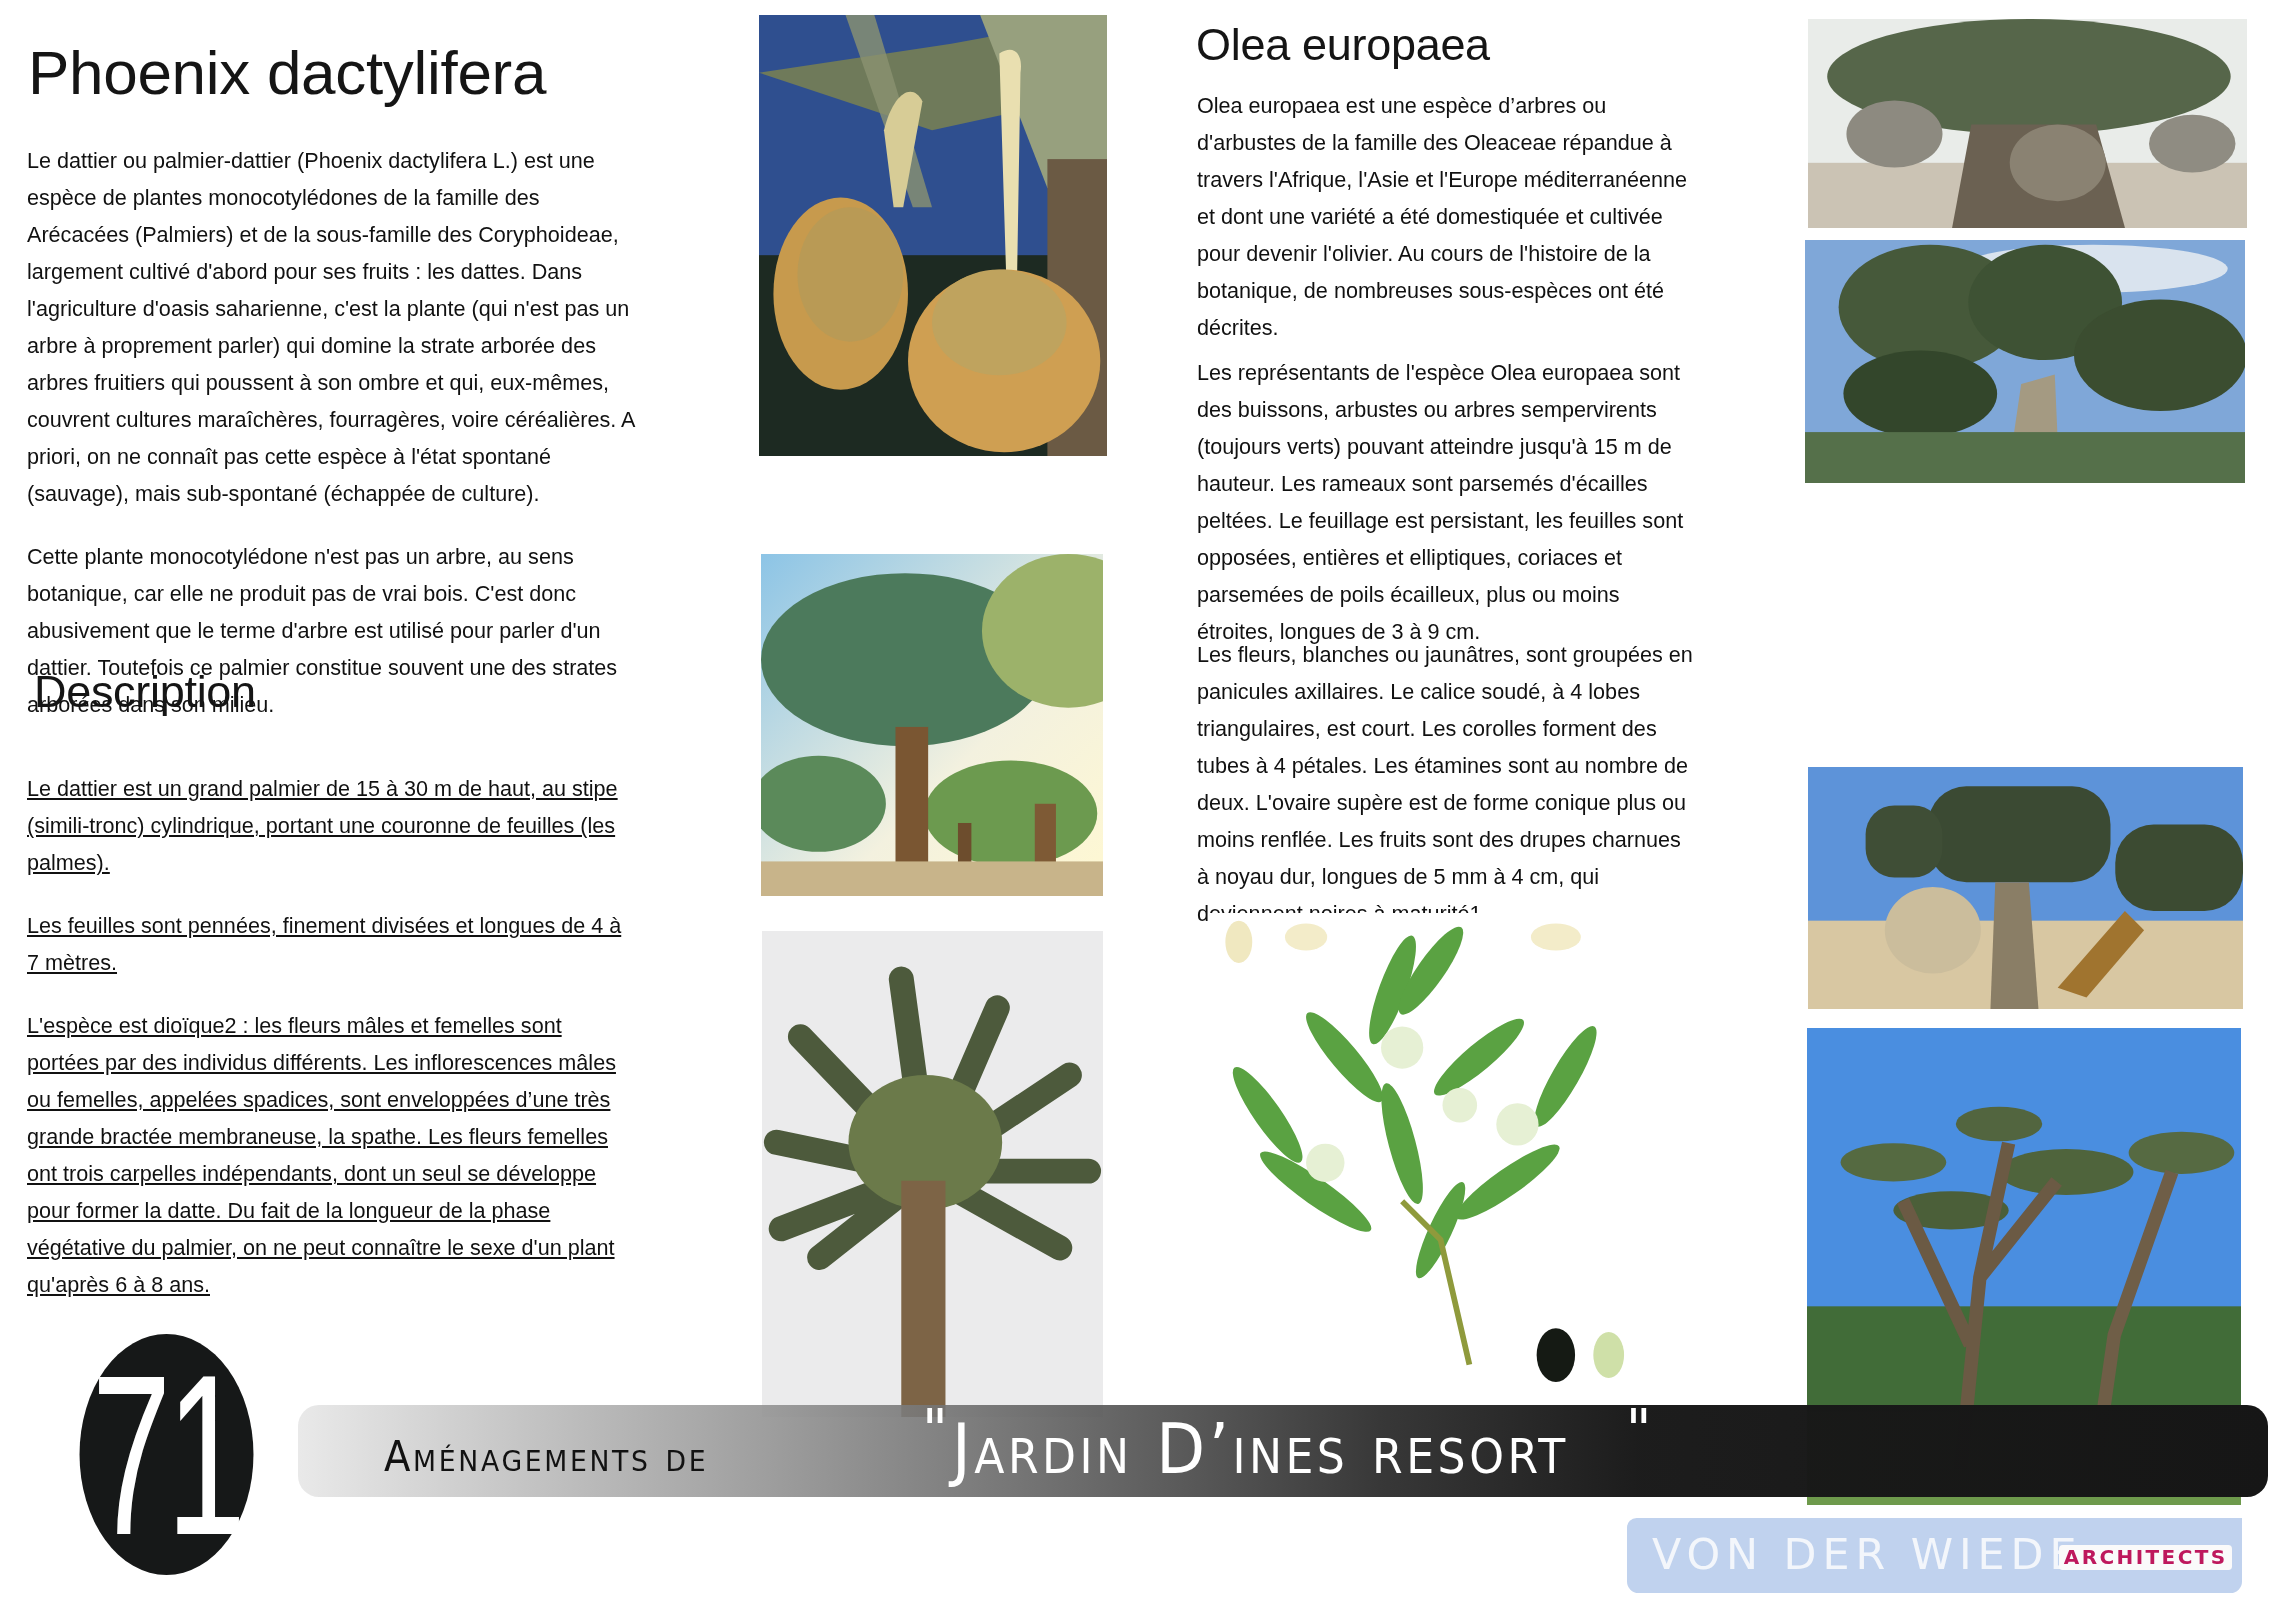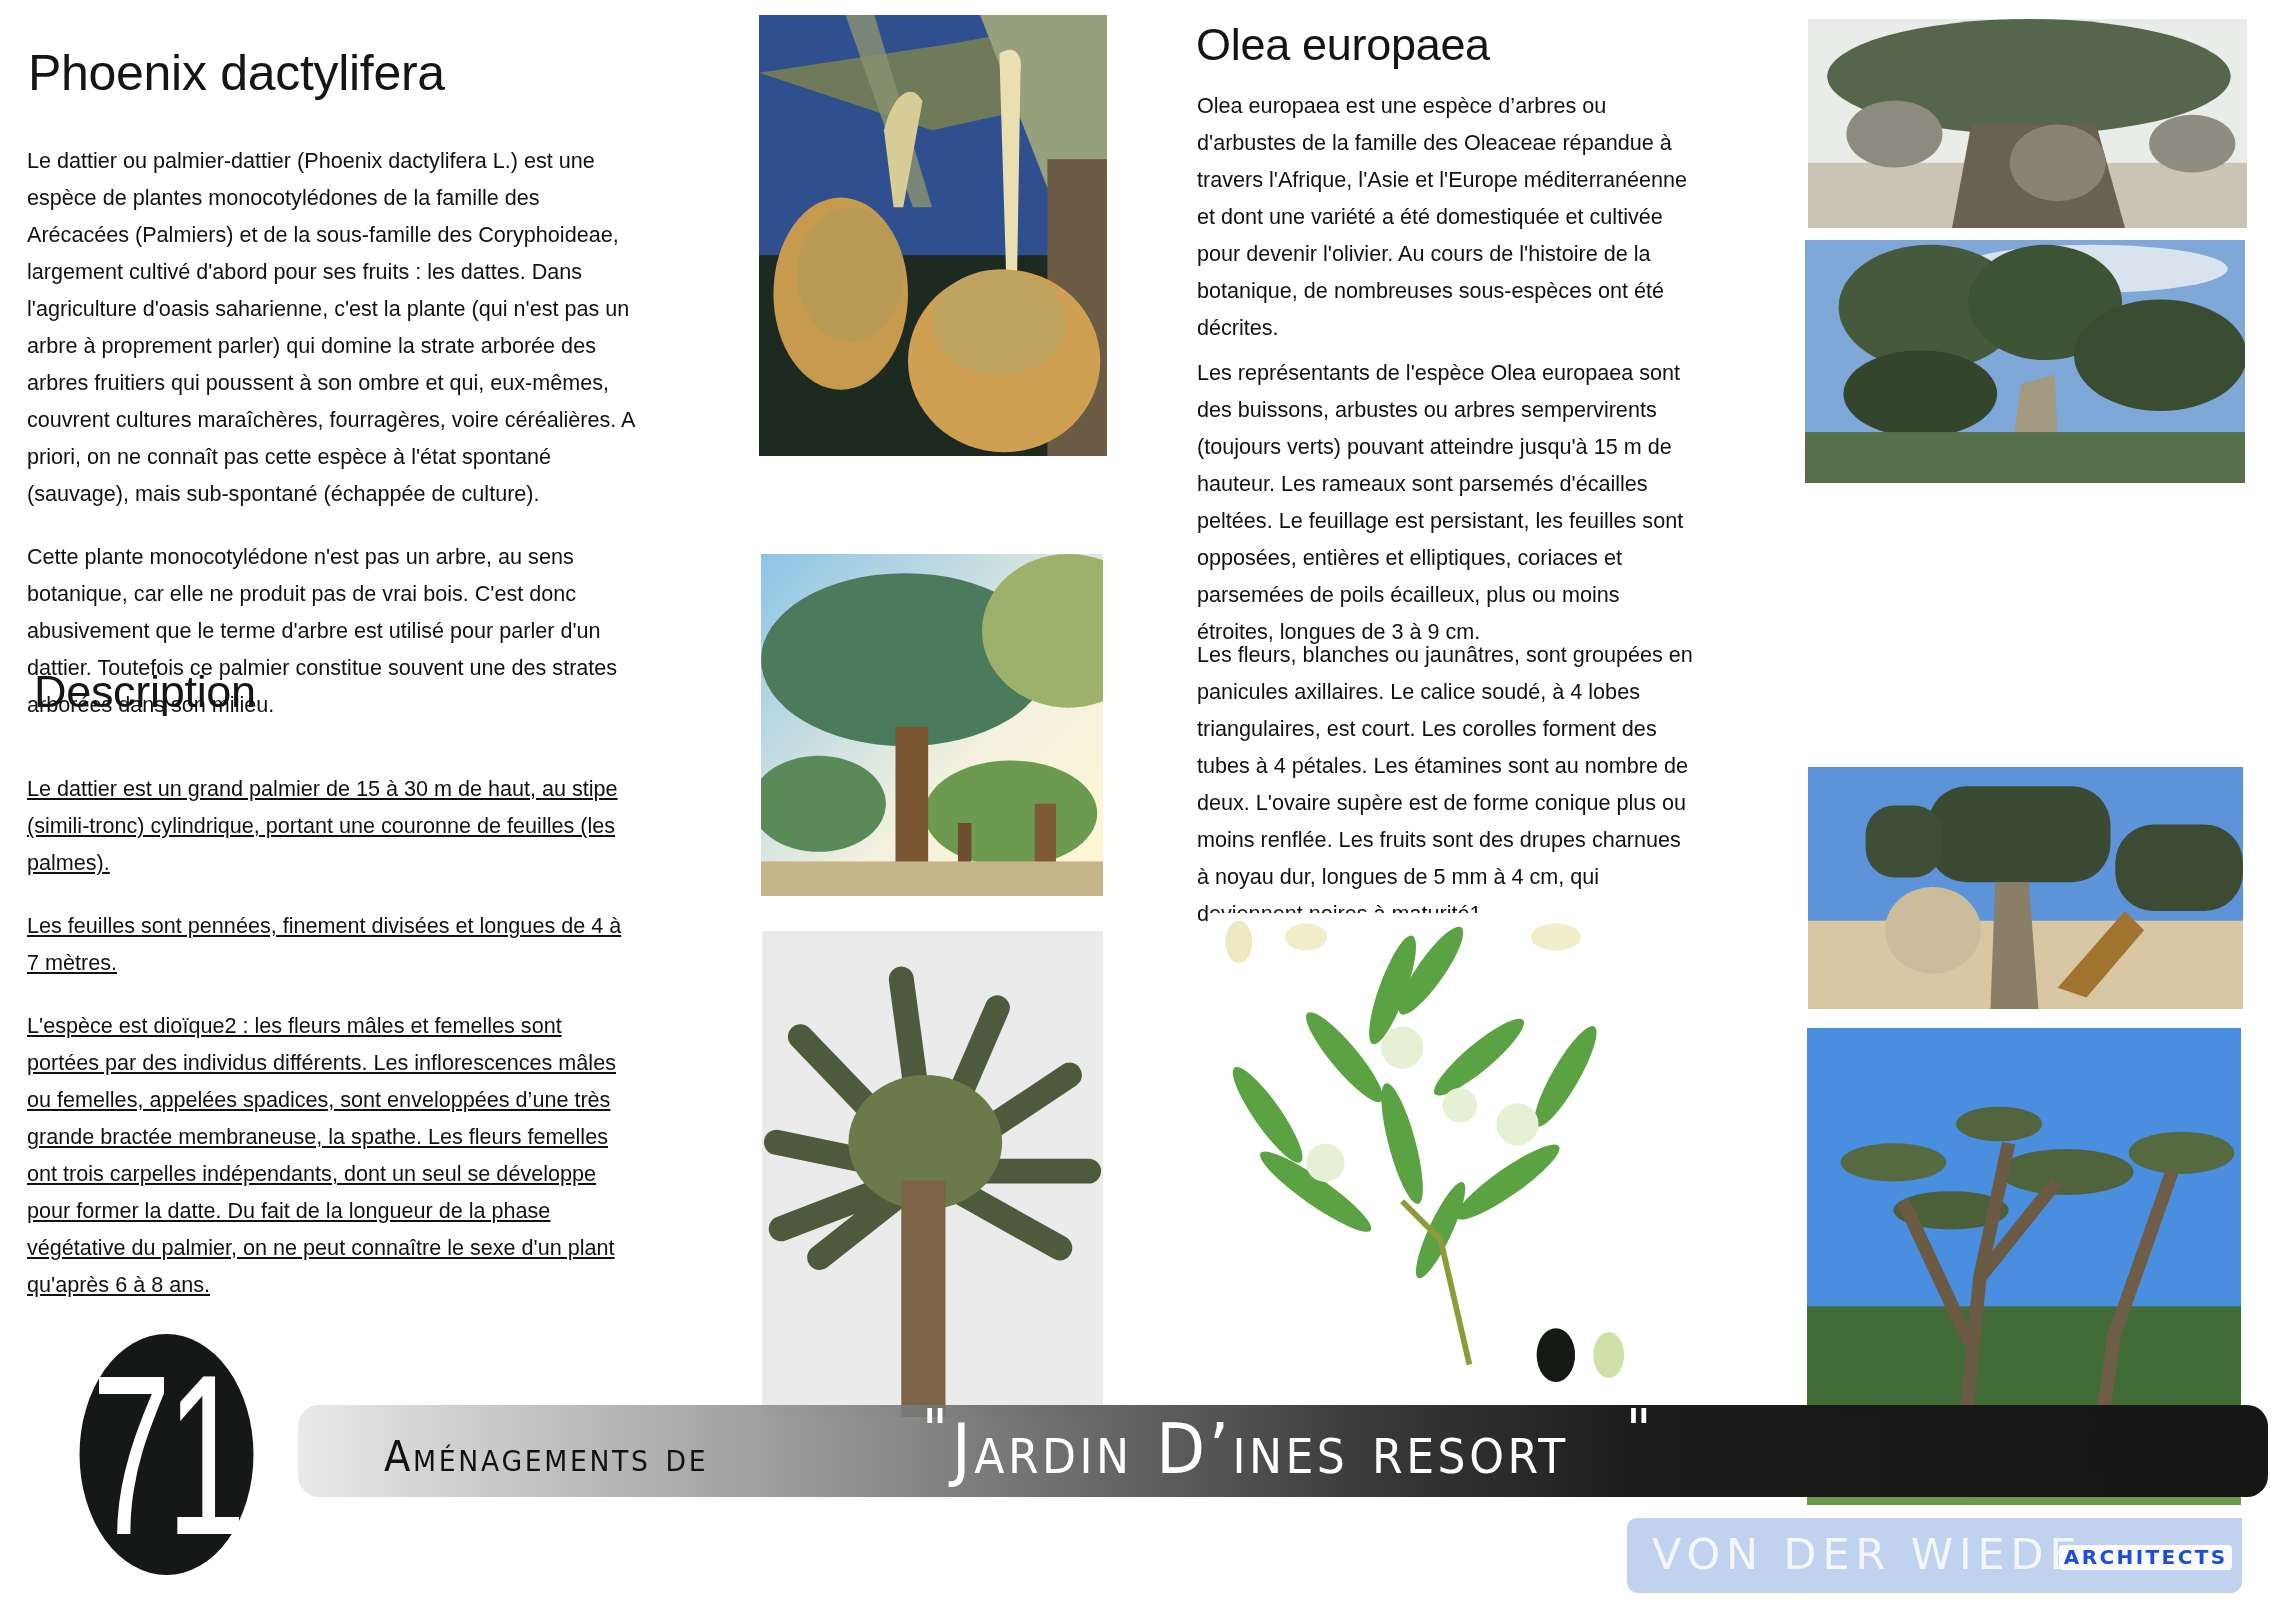--- a/index.html
+++ b/index.html
@@ -3,21 +3,21 @@
 <meta charset="utf-8">
 <style>
   html, body { margin: 0; padding: 0; }
   body {
     width: 2287px; height: 1617px; position: relative; overflow: hidden;
     background: #ffffff; color: #141414;
     font-family: "Liberation Sans", sans-serif;
   }
   .abs { position: absolute; }
   h1, h2 { margin: 0; font-weight: normal; color: #151515; }
-  .h-title { font-size: 50px; line-height: 54px; letter-spacing: -0.3px; }
+  .h-title { font-size: 62px; line-height: 54px; letter-spacing: -0.3px; }
   .para { font-size: 21.6px; line-height: 37px; margin: 0; color: #111; }
   .para p { margin: 13px 0 26px 0; }
   .para p:last-child { margin-bottom: 0; }
 
   .photo { position: absolute; overflow: hidden; }
   .photo svg { width: 100%; height: 100%; display: block; }
 
   
   .page-num {
     position: absolute; left: 55px; top: 1334px; width: 223px; height: 241px;
@@ -55,21 +55,21 @@
     border-top-left-radius: 9.6px;
   }
   .logo-main {
     position: absolute; left: 25px; top: 13.4px;
     font-family: "DejaVu Sans", sans-serif; font-size: 42px; color: #f3f6fb;
     letter-spacing: 5.8px; line-height: 48px;
     transform: scaleX(1.02); transform-origin: left;
   }
   .logo-sub {
     position: absolute; right: 9.6px; top: 27px; background: #fafafa;
-    border-radius: 3.8px; padding: 0 4.8px; color: #1d4ed8;
+    border-radius: 3.8px; padding: 0 4.8px; color: #be185d;
     font-family: "DejaVu Sans", sans-serif; font-weight: bold; font-size: 20px;
     letter-spacing: 2.4px; line-height: 25px;
   }
 </style>
 </head>
 <body>
 
 <h1 class="abs h-title" style="left:28px; top:46px;">Phoenix dactylifera</h1>
 
 <div class="abs para" style="left:27px; top:129px; width:615px;">

